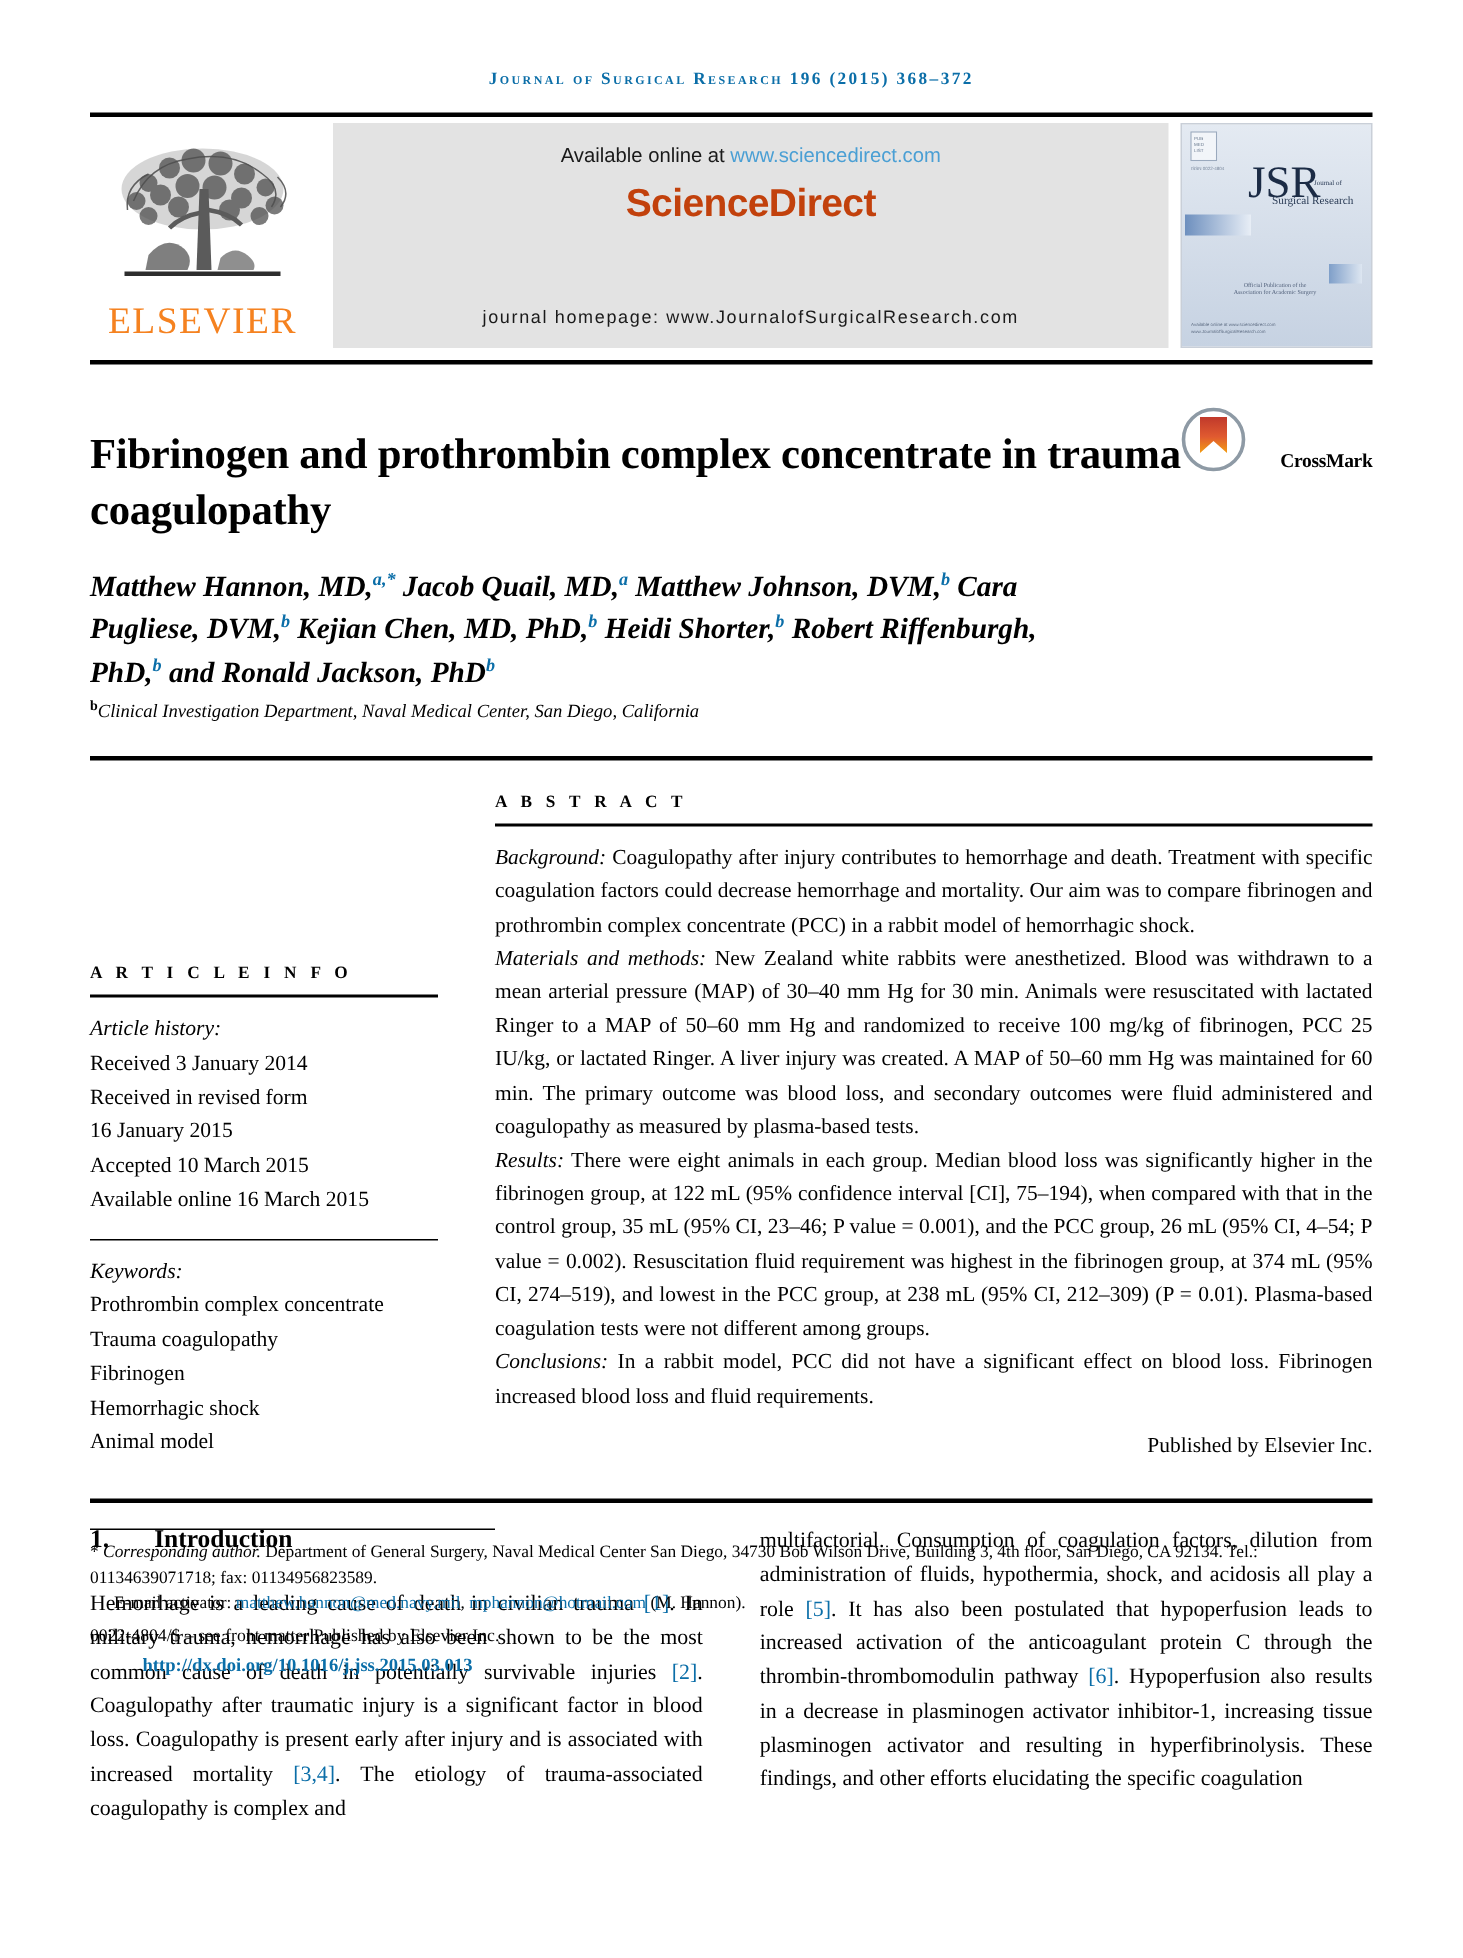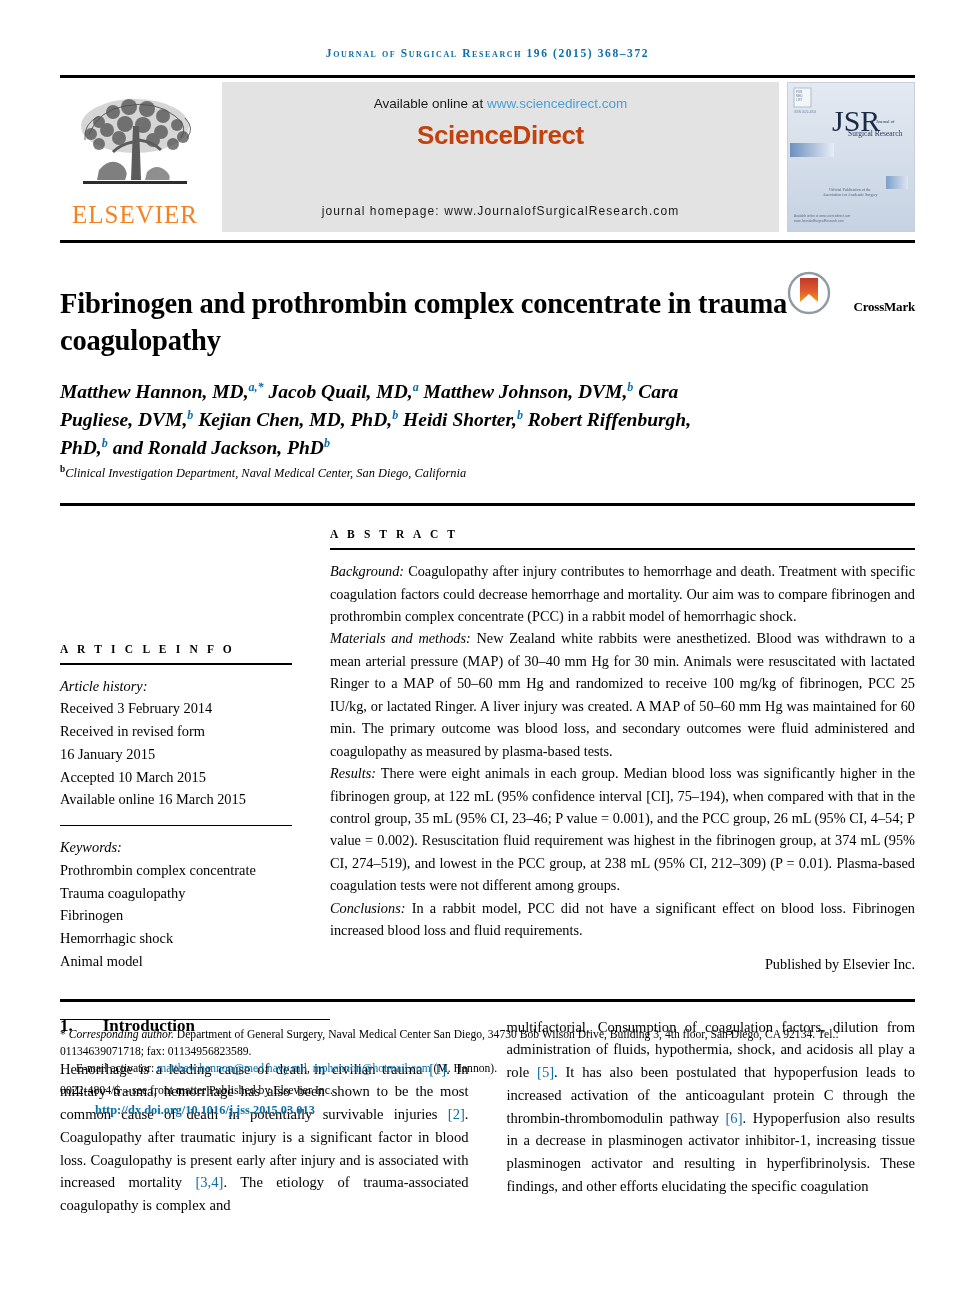--- a/index.html
+++ b/index.html
@@ -386,21 +386,21 @@
 
   <div class="infoabs-top-rule"></div>
 
   <div class="infoabs">
 
     <div class="col-info">
       <div class="sec-label">A R T I C L E  I N F O</div>
       <div class="sec-rule"></div>
       <div class="info-block">
         <div class="it">Article history:</div>
-        <div>Received 3 February 2014</div>
+        <div>Received 3 January 2014</div>
         <div>Received in revised form</div>
         <div>16 January 2015</div>
         <div>Accepted 10 March 2015</div>
         <div>Available online 16 March 2015</div>
       </div>
       <div class="info-rule-mid"></div>
       <div class="info-block">
         <div class="it">Keywords:</div>
         <div>Prothrombin complex concentrate</div>
         <div>Trauma coagulopathy</div>

